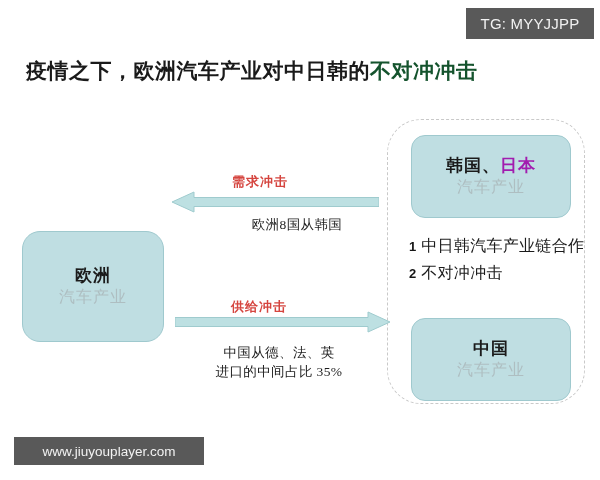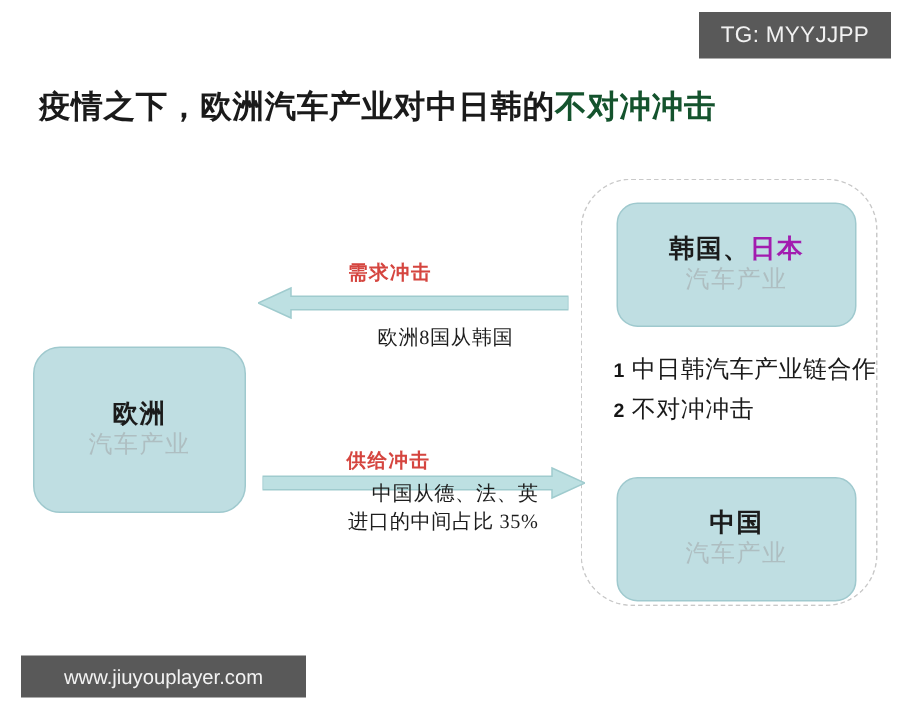--- a/index.html
+++ b/index.html
@@ -186,21 +186,21 @@
   .flow-caption {
     position: absolute;
     text-align: center;
     color: #1d1d1d;
     font-size: 13.5px;
     line-height: 1.4;
     white-space: nowrap;
     letter-spacing: .4px;
   }
   #caption-demand { left: 217px; top: 216px; width: 160px; }
-  #caption-supply { left: 199px; top: 320px; width: 160px; text-align: right; }
+  #caption-supply { left: 199px; top: 344px; width: 160px; }
 </style>
 </head>
 <body>
 
 <div id="canvas">
 
   <div class="tg-badge">
     <span>TG: MYYJJPP</span>
   </div>
 

